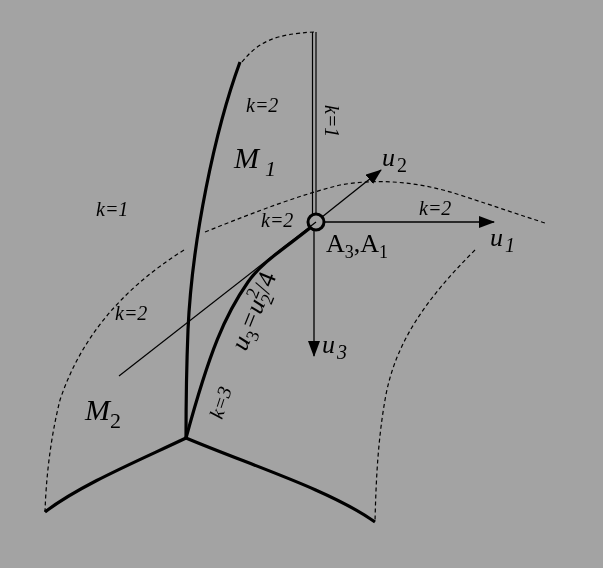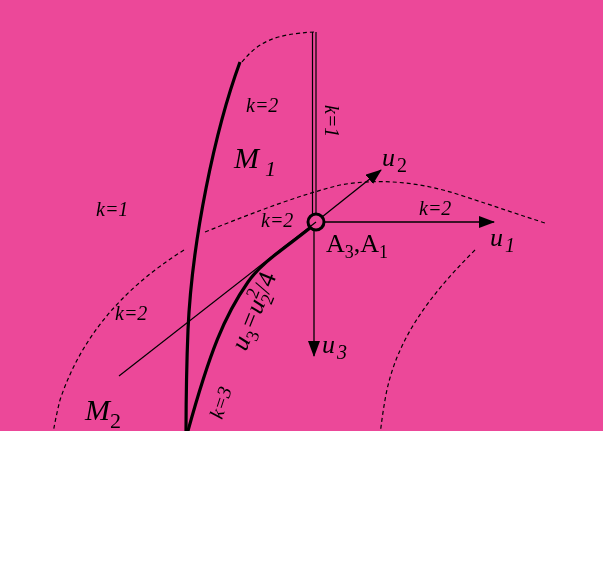--- a/index.html
+++ b/index.html
@@ -1,16 +1,16 @@
 <!DOCTYPE html>
 <html><head>
   <meta charset="utf-8">
   <style>
     html, body { margin: 0; padding: 0; background: #ffffff; }
-    #canvas { position: relative; width: 603px; height: 431px; overflow: hidden; background: #ec4899; }
+    #canvas { position: relative; width: 603px; height: 568px; overflow: hidden; background: #a3a3a3; }
     svg { position: absolute; left: 0; top: 0; }
     .lbl { font-family: "Liberation Serif", serif; fill: #000000; }
     .it { font-style: italic; }
   </style>
 </head>
 <body>
 
 <div id="canvas">
   <svg width="603" height="571" viewBox="0 0 603 571">
     <defs>

